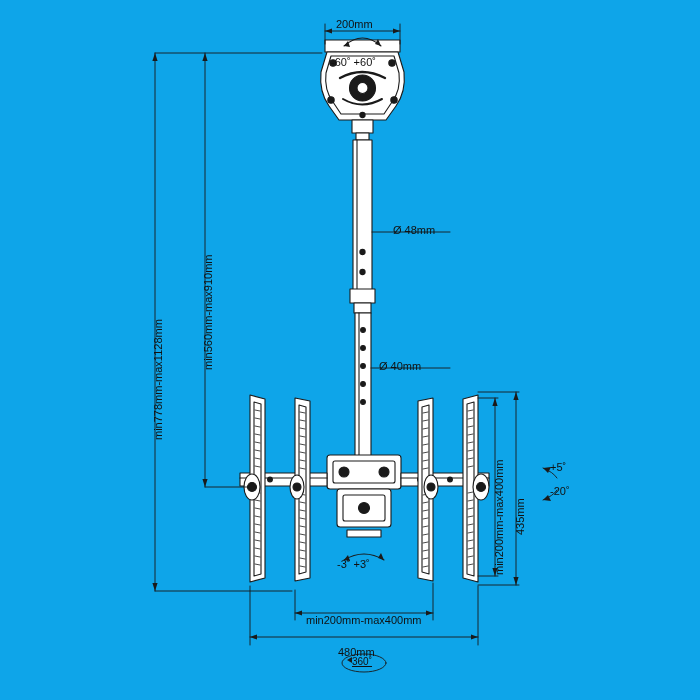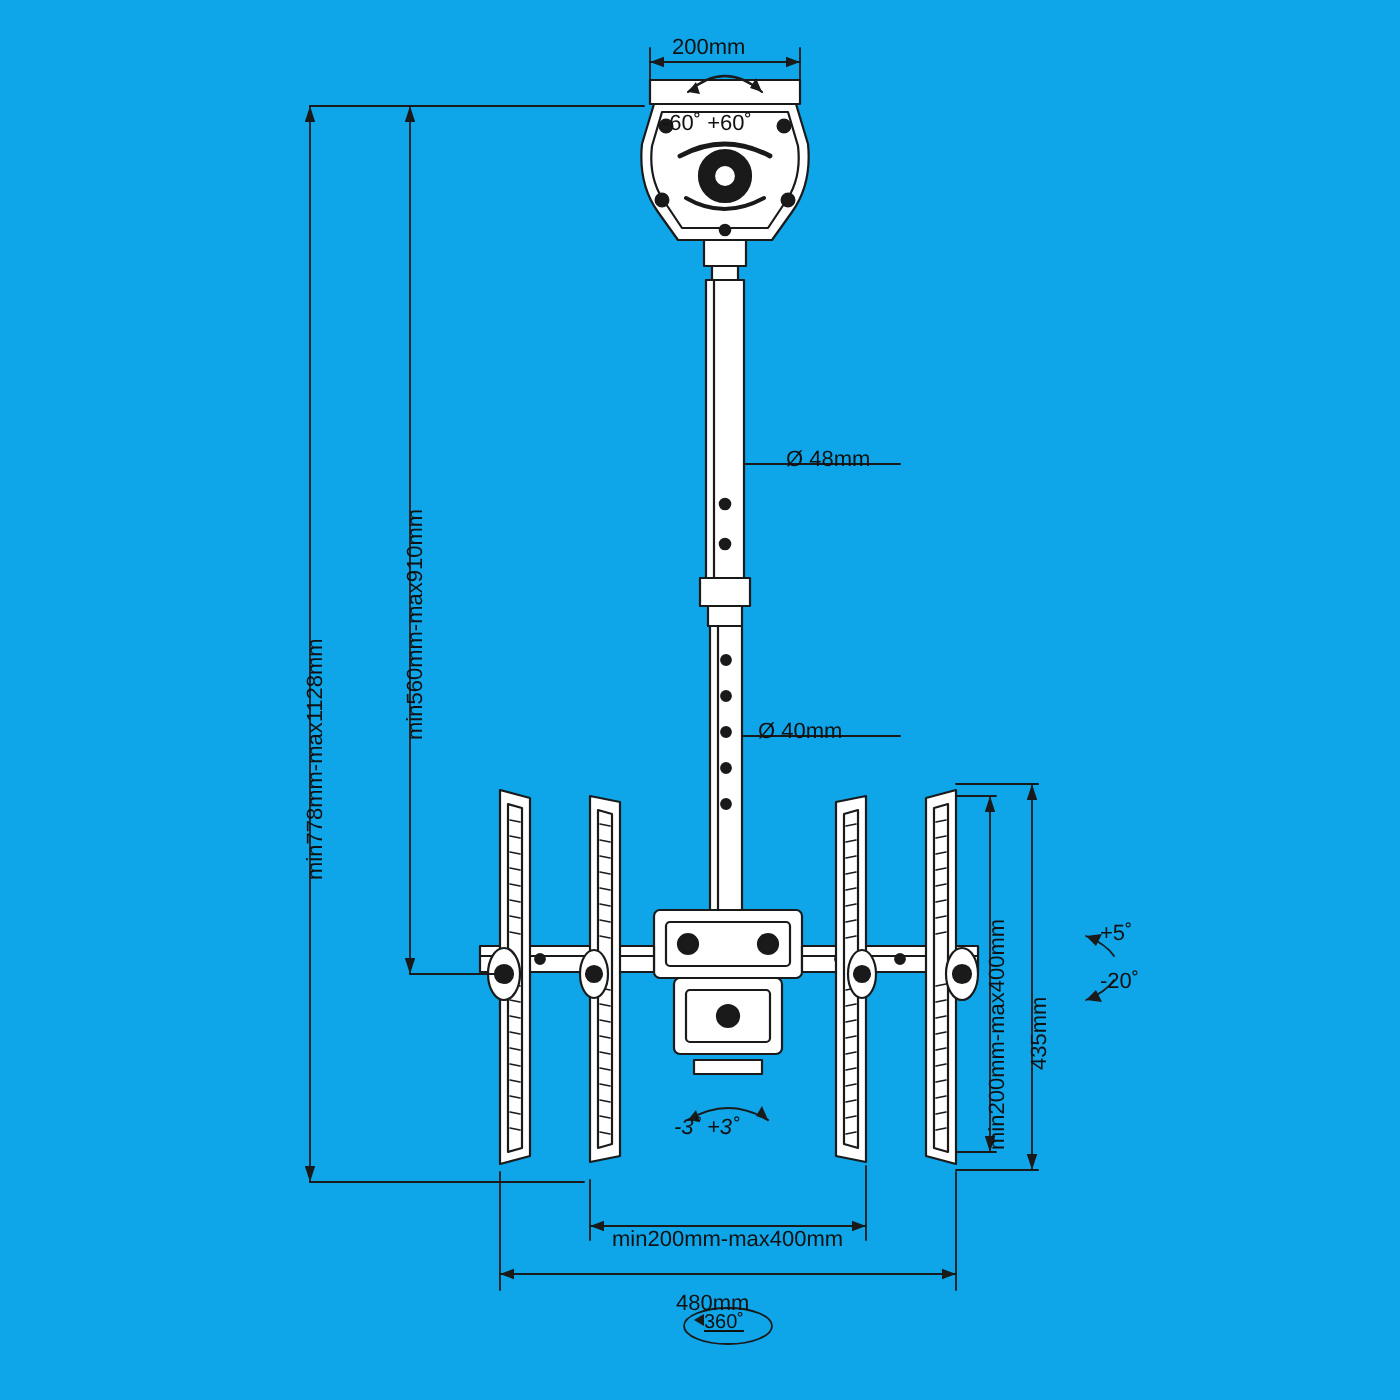--- a/index.html
+++ b/index.html
@@ -274,15 +274,15 @@
   <div class="lbl rot" style="left:493px;top:575px;">min200mm-max400mm</div>
   <div class="lbl rot" style="left:514px;top:535px;">435mm</div>
 
   <div class="lbl" style="left:550px;top:461px;">+5˚</div>
   <div class="lbl" style="left:550px;top:485px;text-align:center;">-20˚</div>
 
   <div class="lbl" style="left:306px;top:614px;">min200mm-max400mm</div>
   <div class="lbl" style="left:338px;top:646px;">480mm</div>
   <div class="lbl sm" style="left:352px;top:656px;text-decoration:underline;">360˚</div>
 
-  <div class="lbl" style="left:337px;top:558px;font-style:italic;">-3˚ +3˚</div>
+  <div class="lbl" style="left:337px;top:558px;">-3˚ +3˚</div>
 
 </div>
 
 </body></html>

